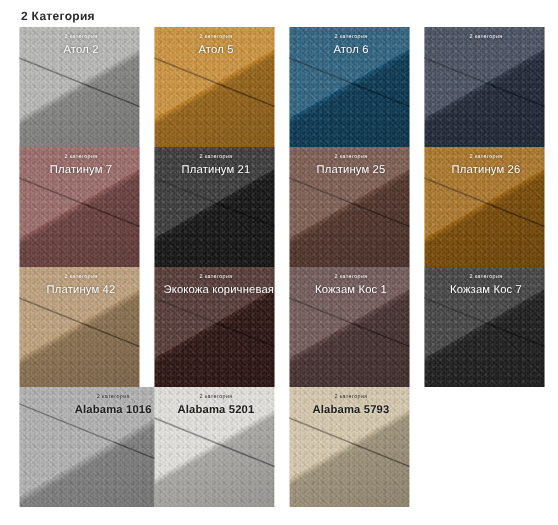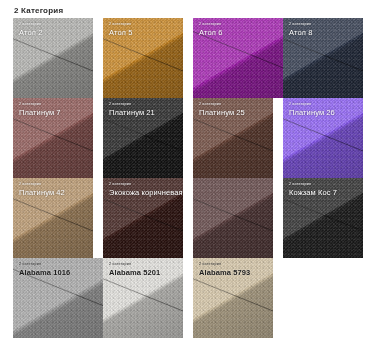--- a/index.html
+++ b/index.html
@@ -81,20 +81,21 @@
     transform:rotate(22deg);
     transform-origin:center;
     background:rgba(0,0,0,.42);
     pointer-events:none;
   }
   .cap{
     position:absolute;
     left:6px;top:4px;
     right:4px;
     pointer-events:none;
+    text-align:center;
   }
   .cap .cat{
     font-size:3.6px;
     line-height:5px;
     margin:0 0 1px 0;
     letter-spacing:.25px;
     white-space:nowrap;
   }
   .cap .nm{
     font-size:7.5px;
@@ -129,38 +130,37 @@
       <div class="swatch light" style="background: rgb(200, 132, 31);">
         <div class="grainA"></div>
         <div class="grainB"></div>
         <div class="seam"></div>
         <div class="fold"></div>
         <div class="cap">
           <p class="cat">2 категория</p>
           <p class="nm">Атол 5</p>
         </div>
       </div>
-      <div class="swatch light" style="background: #a21caf; padding-left: 32px;">
+      <div class="swatch light" style="background: #0c4a6e;">
         <div class="grainA"></div>
         <div class="grainB"></div>
         <div class="seam"></div>
         <div class="fold"></div>
         <div class="cap">
           <p class="cat">2 категория</p>
           <p class="nm">Атол 6</p>
         </div>
       </div>
       <div class="swatch light" style="background: rgb(43, 52, 72);">
         <div class="grainA"></div>
         <div class="grainB"></div>
         <div class="seam"></div>
         <div class="fold"></div>
         <div class="cap">
           <p class="cat">2 категория</p>
-          <p class="nm">Атол 8</p>
         </div>
       </div>
       <div class="swatch light" style="background: rgb(141, 85, 82);">
         <div class="grainA"></div>
         <div class="grainB"></div>
         <div class="seam"></div>
         <div class="fold"></div>
         <div class="cap">
           <p class="cat">2 категория</p>
           <p class="nm">Платинум 7</p>
@@ -179,21 +179,21 @@
       <div class="swatch light" style="background: rgb(106, 68, 55);">
         <div class="grainA"></div>
         <div class="grainB"></div>
         <div class="seam"></div>
         <div class="fold"></div>
         <div class="cap">
           <p class="cat">2 категория</p>
           <p class="nm">Платинум 25</p>
         </div>
       </div>
-      <div class="swatch light" style="background: #8b5cf6;">
+      <div class="swatch light" style="background: #a16207;">
         <div class="grainA"></div>
         <div class="grainB"></div>
         <div class="seam"></div>
         <div class="fold"></div>
         <div class="cap">
           <p class="cat">2 категория</p>
           <p class="nm">Платинум 26</p>
         </div>
       </div>
       <div class="swatch light" style="background: rgb(184, 149, 106);">
@@ -214,20 +214,24 @@
         <div class="cap">
           <p class="cat">2 категория</p>
           <p class="nm">Экокожа коричневая</p>
         </div>
       </div>
       <div class="swatch light" style="background: rgb(93, 64, 64);">
         <div class="grainA"></div>
         <div class="grainB"></div>
         <div class="seam"></div>
         <div class="fold"></div>
+        <div class="cap">
+          <p class="cat">2 категория</p>
+          <p class="nm">Кожзам Кос 1</p>
+        </div>
       </div>
       <div class="swatch light" style="background: rgb(38, 38, 38);">
         <div class="grainA"></div>
         <div class="grainB"></div>
         <div class="seam"></div>
         <div class="fold"></div>
         <div class="cap">
           <p class="cat">2 категория</p>
           <p class="nm">Кожзам Кос 7</p>
         </div>

